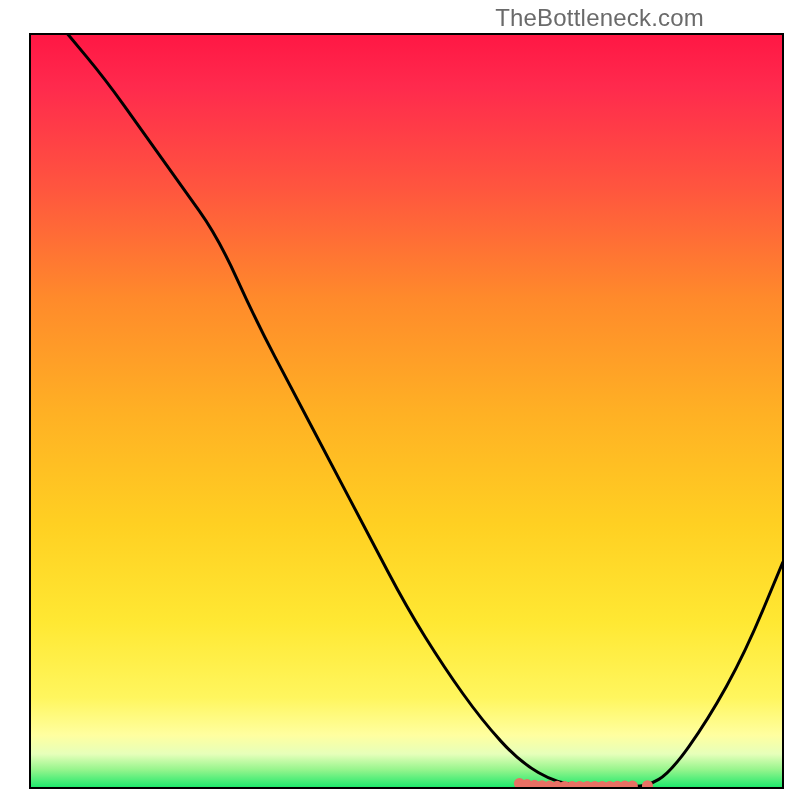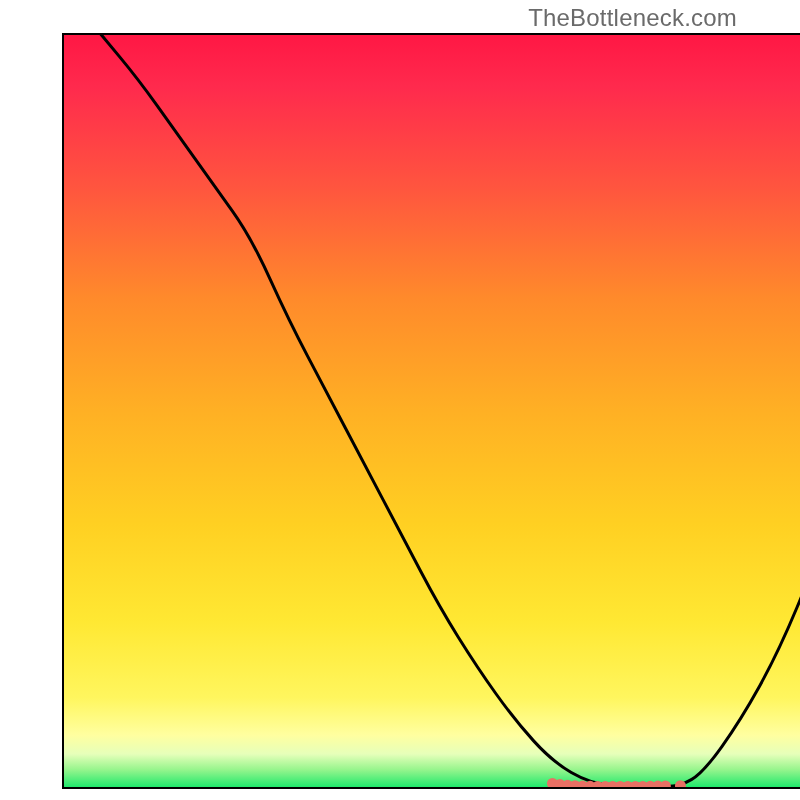--- a/index.html
+++ b/index.html
@@ -8,21 +8,20 @@
     width: 800px;
     height: 800px;
     background: #ffffff;
     font-family: Arial, Helvetica, sans-serif;
     overflow: hidden;
   }
   .stage {
     position: relative;
     width: 716px;
     height: 800px;
-    margin-left: 33px;
   }
   .watermark {
     position: absolute;
     top: 4px;
     right: 12px;
     font-size: 24px;
     font-weight: 500;
     color: #6a6a6a;
     letter-spacing: 0.2px;
     user-select: none;

